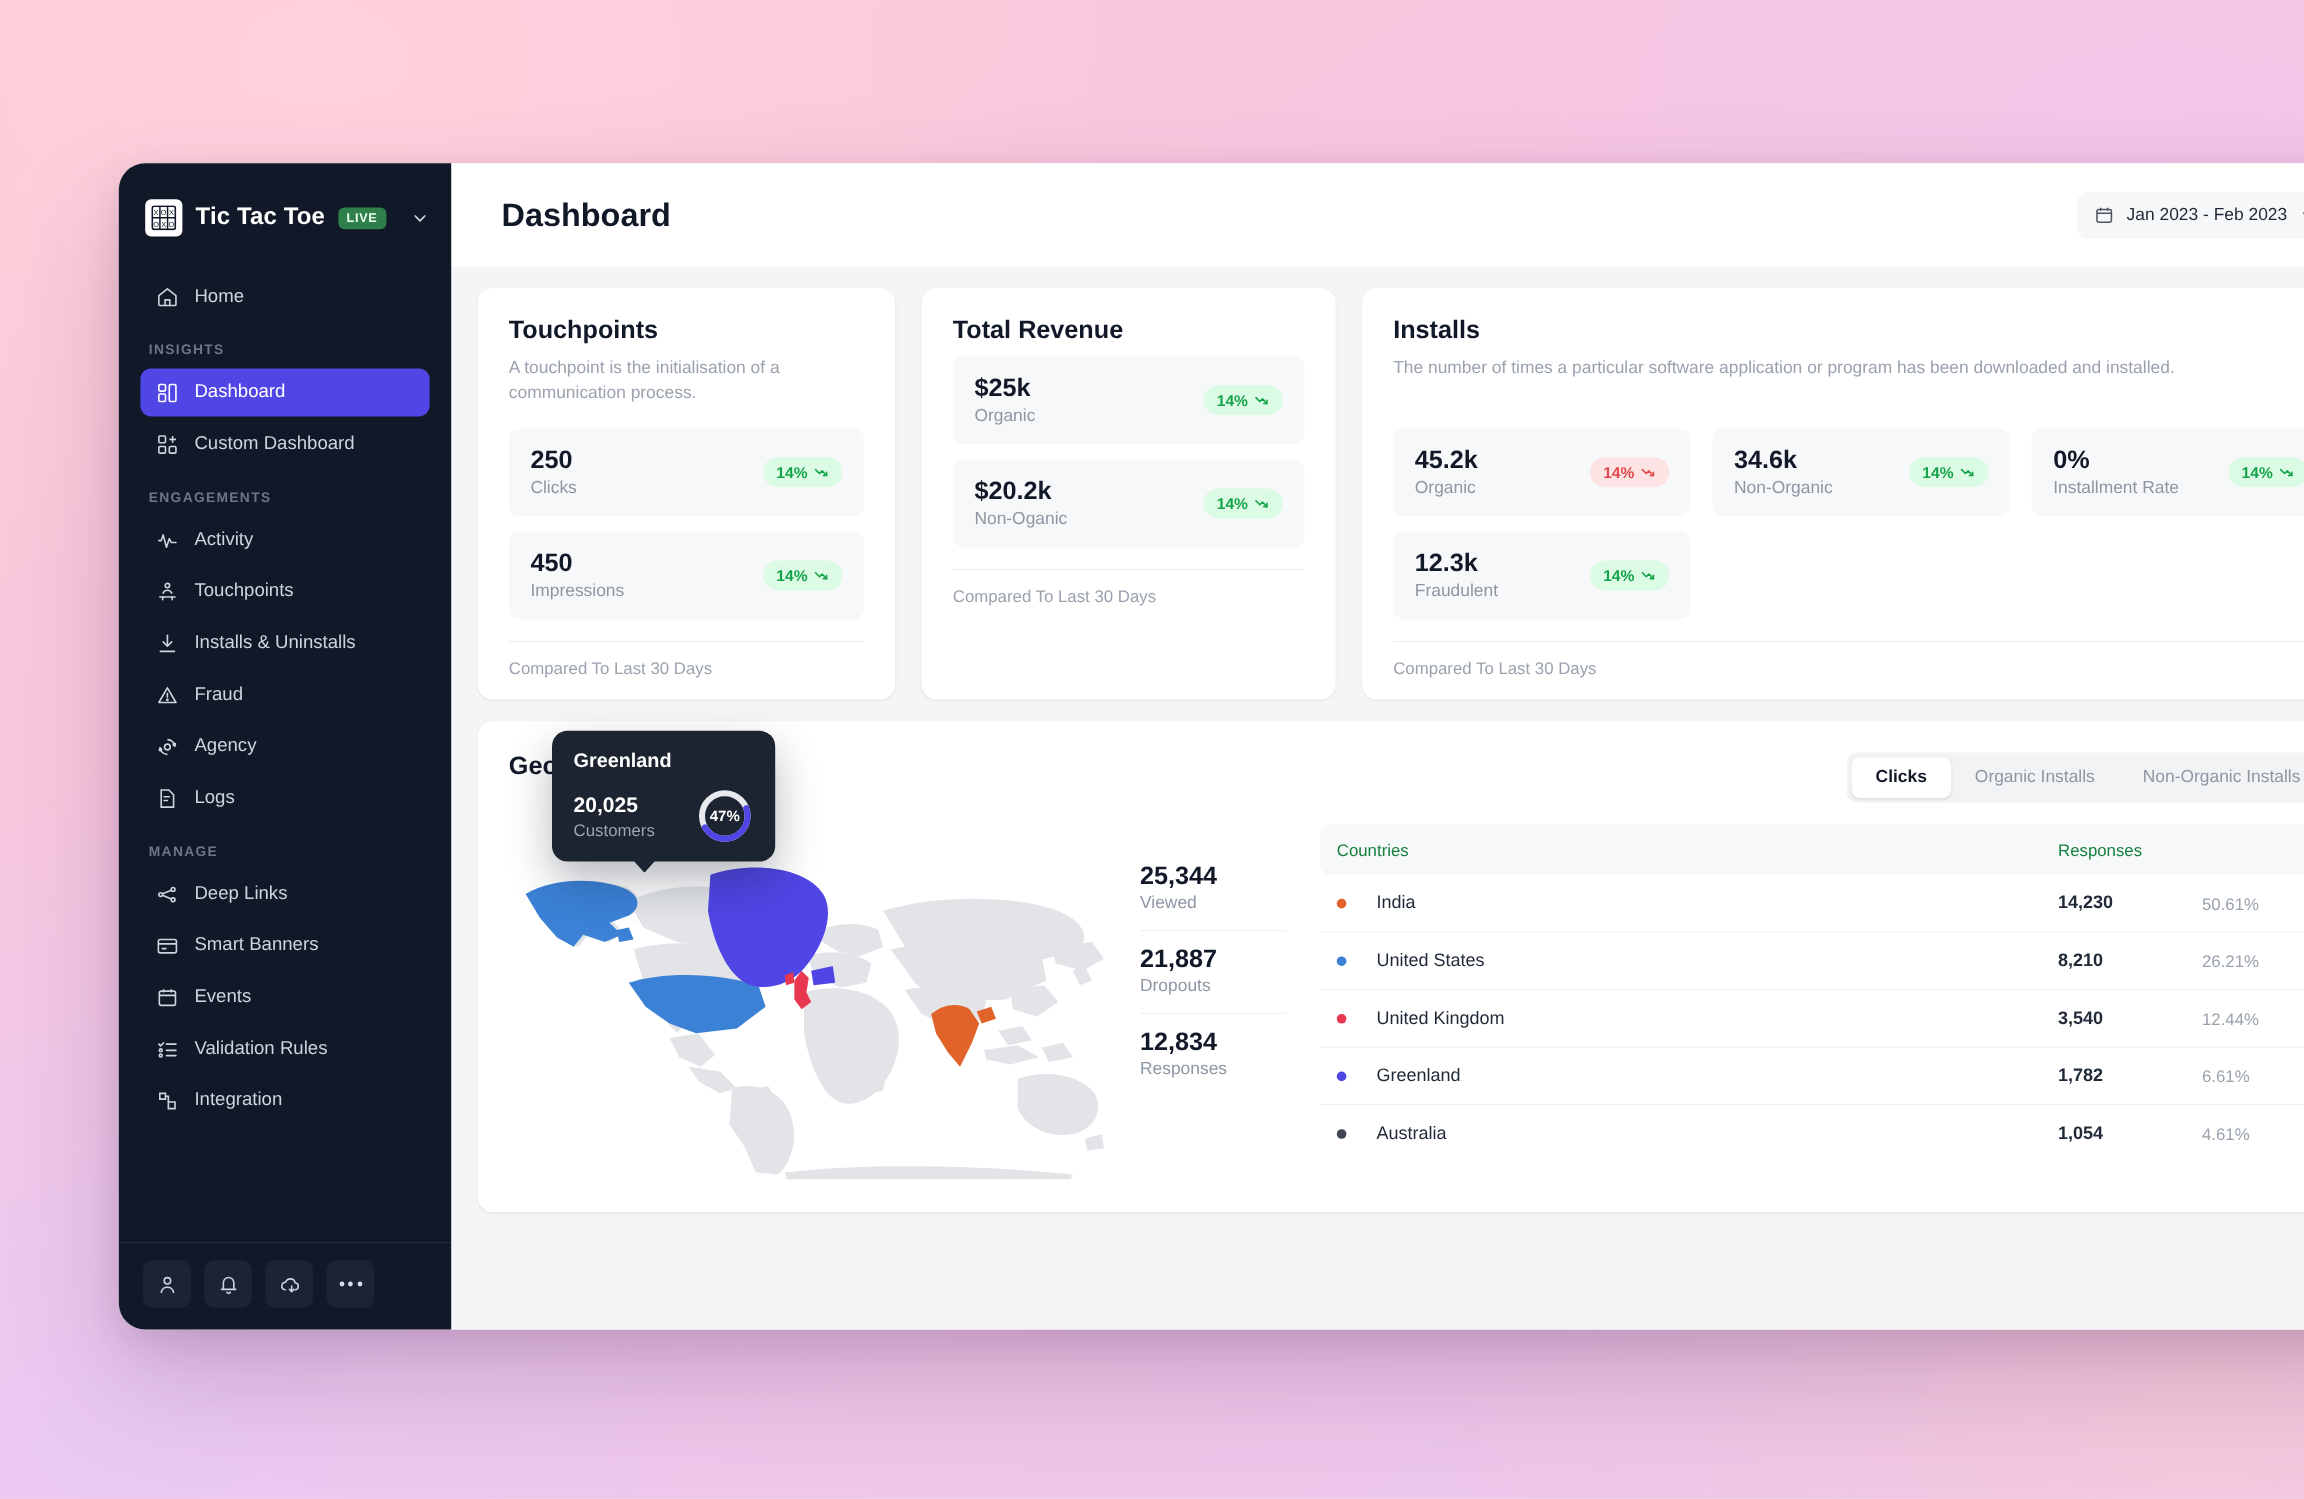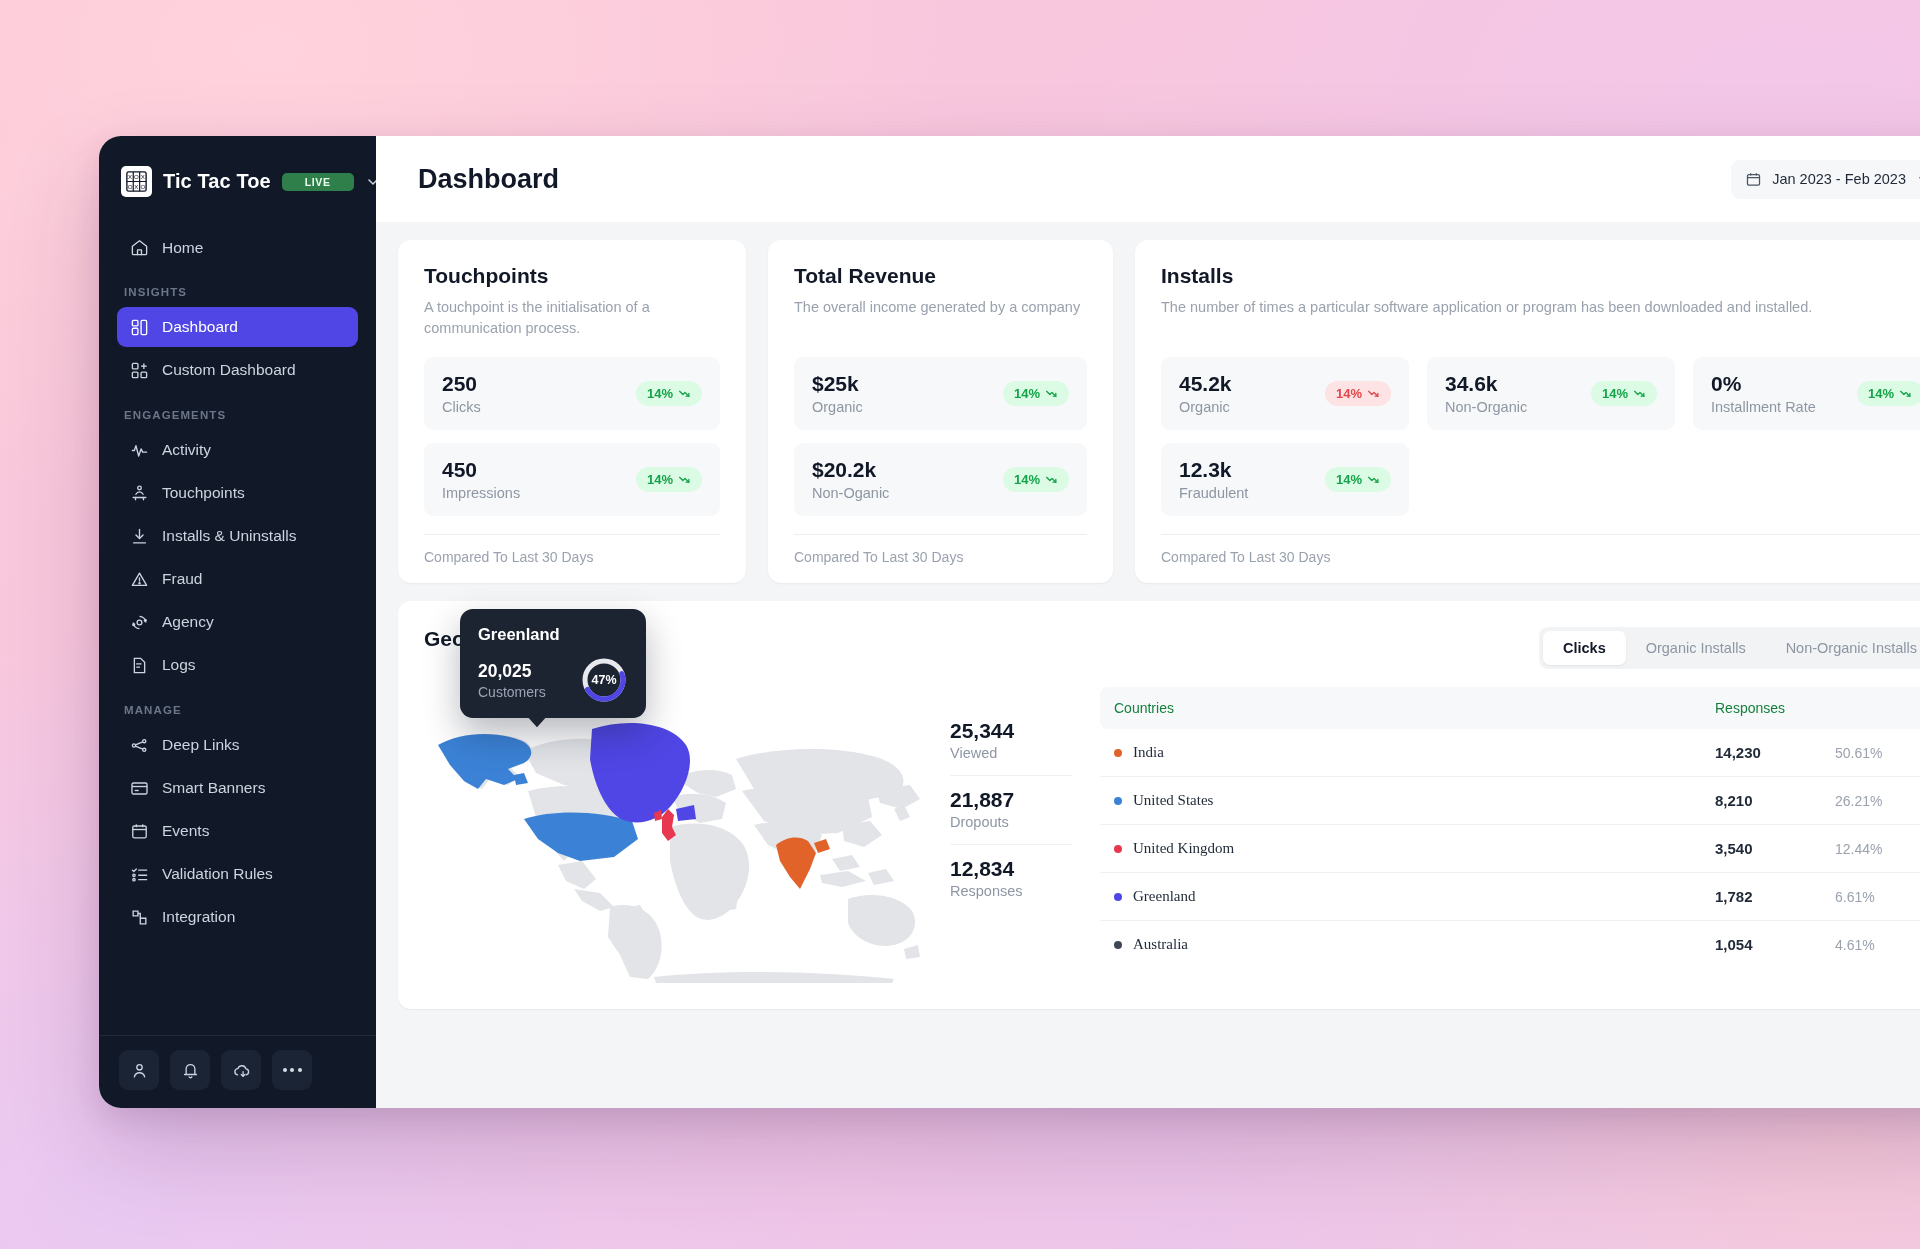--- a/index.html
+++ b/index.html
@@ -48,21 +48,21 @@
     background: #fff; border-radius: 5px;
     display: flex; align-items: center; justify-content: center;
   }
   .brand-name {
     color: #fff; font-size: 20px; font-weight: 700; letter-spacing: .1px;
     white-space: nowrap;
   }
   .live-badge {
     background: #2f7f4a; color: #eaffef;
     font-size: 10.5px; font-weight: 700; letter-spacing: .6px;
-    padding: 3px 23px; border-radius: 5px;
+    padding: 3px 7px; border-radius: 5px;
   }
   .brand-caret { margin-left: auto; color: #cbd5e1; display:flex; }
 
   .nav { padding: 8px 18px 0 18px; flex: 1 1 auto; overflow: hidden; }
   .nav-section {
     color: #6b7689; font-size: 11.5px; font-weight: 600;
     letter-spacing: 1.1px; padding: 16px 0 9px 7px;
   }
   .nav-item {
     display: flex; align-items: center; gap: 13px;
@@ -177,21 +177,21 @@
   .table-wrap { flex: 1 1 auto; padding-left: 28px; }
   table { width: 100%; border-collapse: collapse; }
   thead th {
     text-align: left; font-size: 14px; font-weight: 500; color: #15803d;
     background: #f7f8f9; padding: 13px 14px;
   }
   thead th:first-child { border-radius: 8px 0 0 8px; }
   thead th:last-child { border-radius: 0 8px 8px 0; }
   tbody td { padding: 15px 14px; font-size: 15px; color: #1f2937; border-bottom: 1px solid #eef0f2; }
   tbody tr:last-child td { border-bottom: none; }
-  .country-cell { display: flex; align-items: center; gap: 11px; font-family: Liberation Serif, serif; }
+  .country-cell { display: flex; align-items: center; gap: 25px; }
   .cdot { width: 8px; height: 8px; border-radius: 50%; flex: none; }
   .num { font-weight: 600; }
   .pct { color: #9aa2ae; font-size: 14px; }
   td.resp { width: 120px; }
   td.pctcell { width: 120px; }
 
   
   .tooltip {
     position: absolute; left: 540px; top: 650px;
     width: 186px; background: #1c2431; border-radius: 13px;
@@ -487,21 +487,20 @@
                     <polyline points="15 17 20 17 20 12"></polyline>
                   </svg>
               </span>
             </div>
           </div>
           <div class="card-foot">Compared To Last 30 Days</div>
         </div>
 
         <div class="card rev">
           <div class="card-title">Total Revenue</div>
-          <div class="card-desc">The overall income generated by a company</div>
           <div class="stat-grid one">
             <div class="stat">
               <div>
                 <div class="stat-val">$25k</div>
                 <div class="stat-lbl">Organic</div>
               </div>
               <span class="badge up">
                 <span>14%</span>
                 <svg width="13" height="13" viewBox="0 0 24 24" fill="none" stroke="currentColor" stroke-width="2.4" stroke-linecap="round" stroke-linejoin="round">
                     <polyline points="3 8 9 14 13 10 20 17"></polyline>

